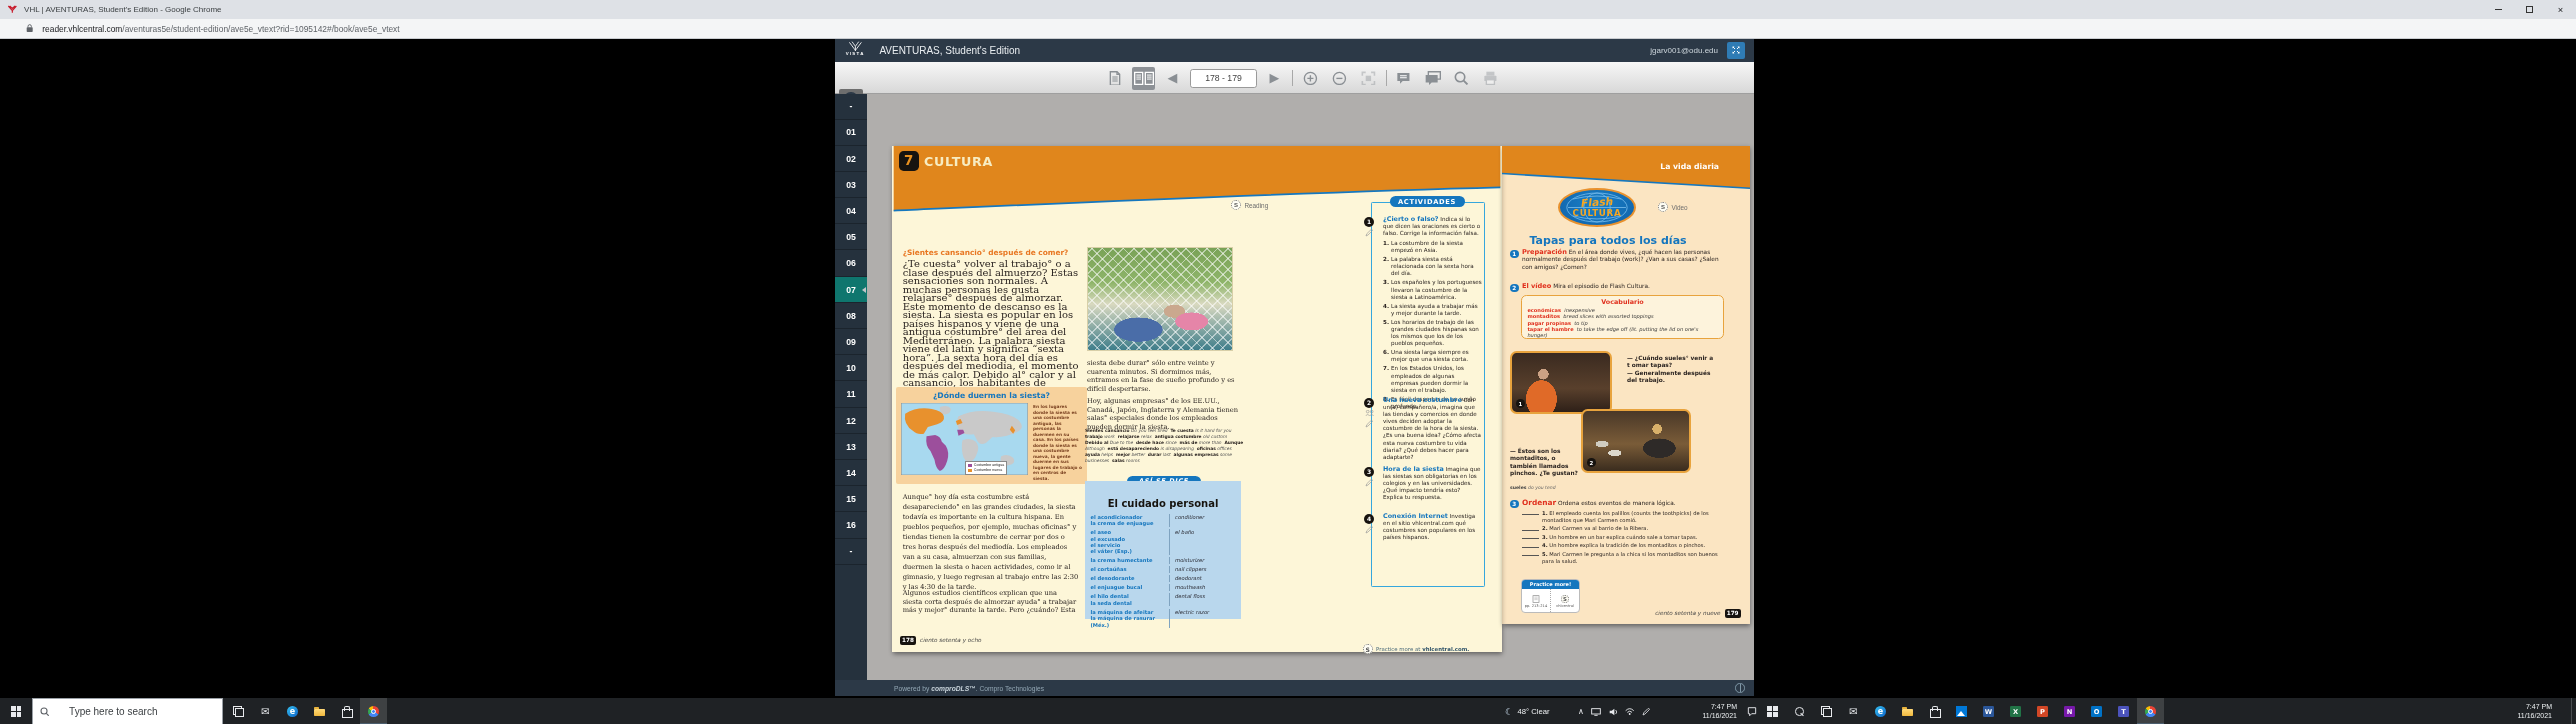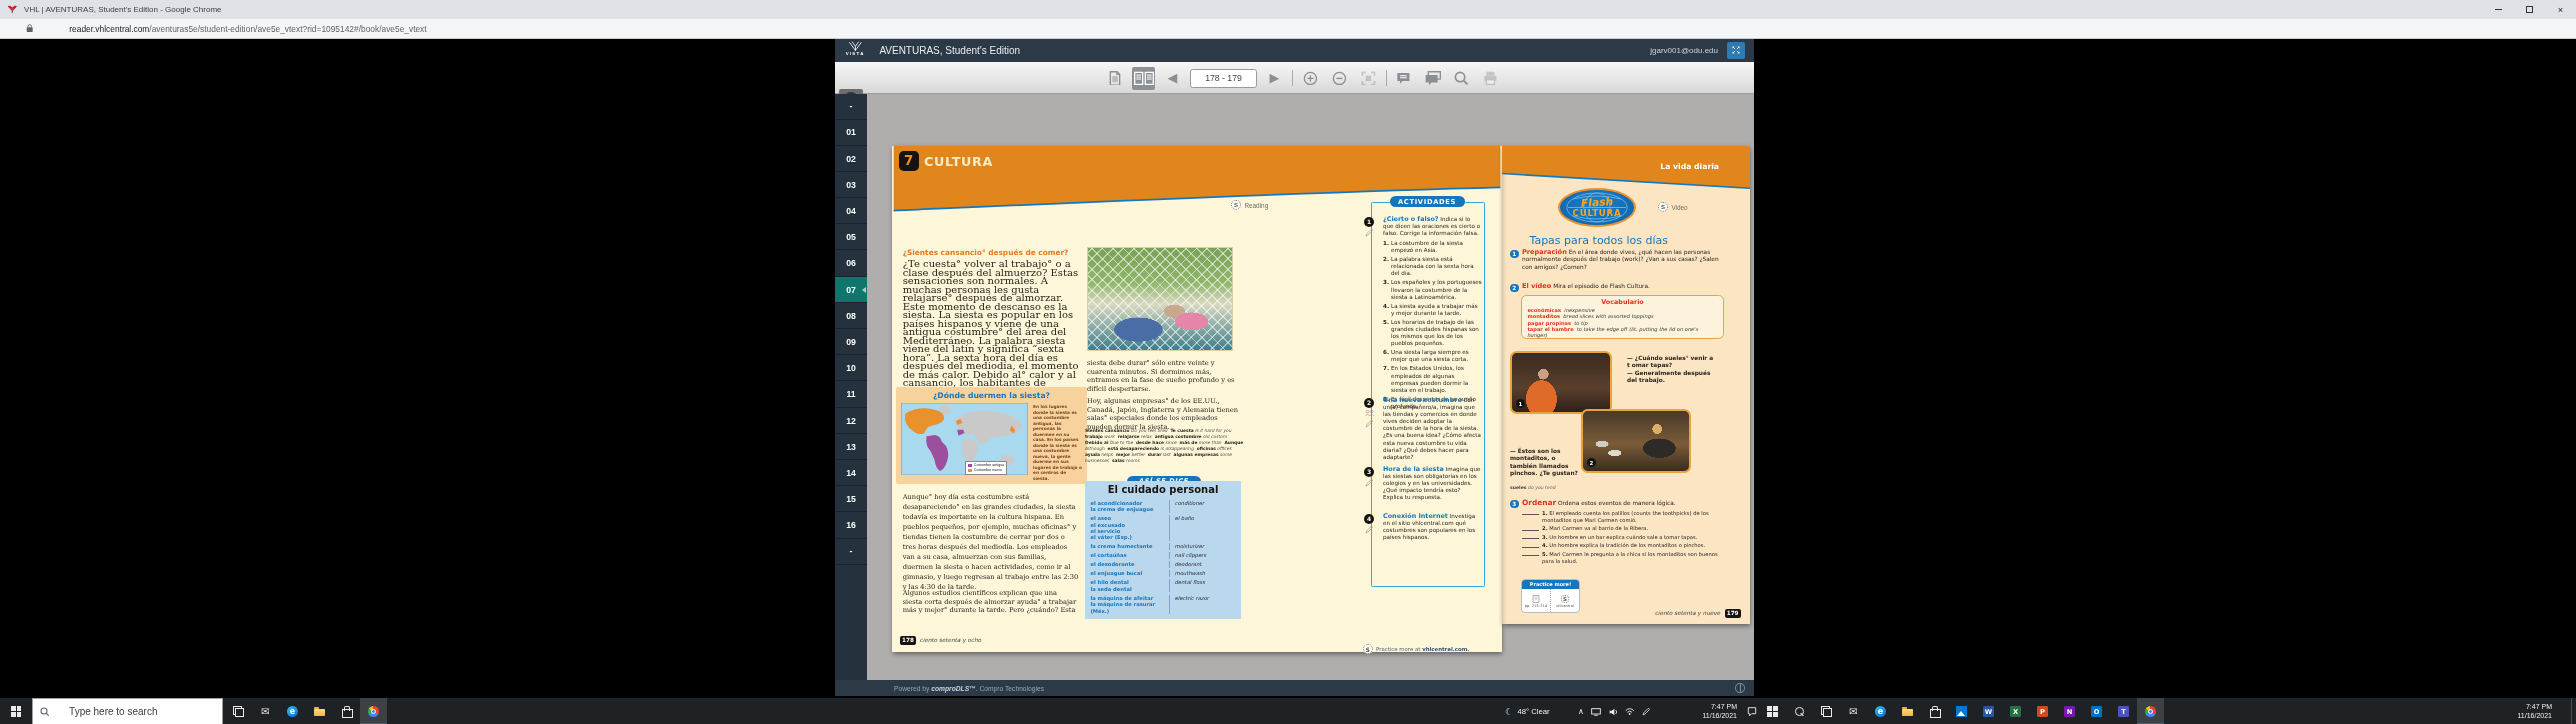--- a/index.html
+++ b/index.html
@@ -14,21 +14,21 @@
   .wtitle { margin-left:6.7px; font-size:8px; color:#3c4043; }
   .wcontrols { position:absolute; right:0; top:0; height:19px; display:flex; }
   .wc { width:31px; height:19px; display:flex; align-items:center; justify-content:center; color:#202124; font-size:9.4px; }
   .wc .mline { width:7.4px; height:1px; background:#333; display:block; }
   .wc .mbox { width:6.7px; height:6.7px; border:1px solid #333; display:block; }
 
   
   .urlbar { position:absolute; left:0; top:19px; width:2576px; height:20px; background:#f4f5f6; border-bottom:0.7px solid #c9ccd0; display:flex; align-items:center; }
   .lock { margin-left:25.5px; }
   .url { margin-left:9.4px; font-size:8.4px; }
-  .url .host { color:#202124;margin-left:27px; }
+  .url .host { color:#202124; }
   .url .path { color:#5f6368; }
 
   
   .viewport { position:absolute; left:0; top:39px; width:2576px; height:659px; background:#000;border-radius:29px; }
 
   
   .reader { position:absolute; left:835px; top:0; width:919px; height:657px; background:#b0aeac; }
   .r-header { position:absolute; left:0; top:0; width:919px; height:23px; background:#2c3947; display:flex; align-items:center; }
   .vista-logo { width:27px; height:20px; margin-left:6.7px; display:flex; flex-direction:column; align-items:center; color:#fff; }
   .vista-logo svg { width:14.8px; height:10.7px; }
@@ -100,21 +100,21 @@
   .lg-row .sw { width:3.4px; height:3.4px; display:inline-block; }
 
   .lp-p2 { position:absolute; left:10.7px; top:346px; width:176px; font-size:6.7px; line-height:10px; }
   .lp-p3 { position:absolute; left:10.7px; top:443px; width:176px; font-size:6.7px; line-height:8.5px; }
 
   .gloss { position:absolute; left:193px; top:282px; width:161px; font-size:4.4px; line-height:6px; color:#333; font-family:"DejaVu Sans",sans-serif; }
   .gloss b { color:#2a2320; }
   .gloss i { color:#555; }
 
   .asi-pill { position:absolute; left:235px; top:330px; width:74px; height:10.7px; background:#1576be; border-radius:6px; color:#fff; font-weight:bold; font-style:italic; font-size:6.4px; display:flex; align-items:center; justify-content:center; letter-spacing:0.7px; font-family:"DejaVu Sans",sans-serif; }
-  .cp-box { position:absolute; left:193px; top:335px; width:156px; height:138px; background:#b9d7ed; padding-top:3px; }
+  .cp-box { position:absolute; left:193px; top:335px; width:156px; height:138px; background:#b9d7ed; padding-top:17px; }
   .cp-title { text-align:center; font-size:10px; font-weight:800; color:#17140f; font-family:"DejaVu Sans",sans-serif; margin-bottom:3.4px; }
   .cp-row { display:flex; padding:1.3px 5.4px; }
   .cp-es { width:79px; font-size:5.2px; line-height:6.4px; font-weight:bold; color:#1576be; white-space:pre-line; font-family:"DejaVu Sans",sans-serif; }
   .cp-en { flex:1; border-left:0.7px solid #7fa3c0; padding-left:4.7px; font-size:5.2px; line-height:6.4px; font-style:italic; color:#2a2a33; font-family:"DejaVu Sans",sans-serif; }
 
   .pg-badge { display:inline-flex; min-width:16px; height:8.7px; background:#17130f; color:#fff; font-size:5.7px; font-weight:bold; align-items:center; justify-content:center; border-radius:2px; padding:0 2px; font-family:"DejaVu Sans",sans-serif; }
   .lp-footer { position:absolute; left:8px; top:490px; display:flex; align-items:center; gap:4px; }
   .pg-words { font-size:5.7px; font-style:italic; color:#444; font-family:"DejaVu Sans",sans-serif; }
 
   
@@ -132,21 +132,21 @@
   .practice-line { position:absolute; left:2.7px; top:448px; display:flex; align-items:center; gap:3.4px; font-size:5.4px; color:#4a6a7a; }
   .practice-line b { color:#33566b; }
 
   
   .vida-lbl { position:absolute; right:31px; top:16px; color:#fff; font-weight:bold; font-size:7.7px; font-family:"DejaVu Sans",sans-serif; }
   .flash-logo { position:absolute; left:56px; top:42px; width:78px; height:39px; background:radial-gradient(ellipse at 50% 40%, #1c82c8, #0d5fa8); border:2px solid #e8912d; border-radius:50%; display:flex; flex-direction:column; align-items:center; justify-content:center; overflow:hidden; }
   .flash-logo svg { position:absolute; inset:0; width:100%; height:100%; }
   .fl-1 { position:relative; color:#f5a623; font-style:italic; font-weight:800; font-size:10.7px; line-height:10px; font-family:"DejaVu Sans",sans-serif; transform:rotate(-4deg); }
   .fl-2 { position:relative; color:#f5a623; font-weight:800; font-size:8.7px; letter-spacing:0.7px; font-family:"DejaVu Sans",sans-serif; }
   .video-lbl { position:absolute; left:156px; top:56px; display:flex; align-items:center; gap:3.4px; font-size:6.4px; color:#6d6d6d; }
-  .rp-title { position:absolute; left:27.5px; top:88px; font-size:11px; font-weight:400; color:#1576be; font-family:"DejaVu Sans",sans-serif; }
+  .rp-title { position:absolute; left:27.5px; top:88px; font-size:11px; font-weight:700; color:#1576be; font-family:"DejaVu Sans",sans-serif; }
   .step { position:absolute; font-family:"DejaVu Sans",sans-serif; }
   .step-num { position:absolute; left:-12px; top:0.7px; width:8.7px; height:8.7px; background:#1576be; color:#fff; border-radius:50%; font-size:5.7px; font-weight:bold; display:flex; align-items:center; justify-content:center; }
   .step-body { font-size:5.8px; line-height:7.4px; color:#2a2320; }
   .step-lbl { color:#e0301e; font-weight:bold; font-size:6.6px; }
   .vocab-box { position:absolute; left:19px; top:149px; width:203px; height:44px; background:#fdf3dc; border:1.1px solid #e8a33d; border-radius:5.4px; padding:2px 5.4px; font-family:"DejaVu Sans",sans-serif; }
   .vb-title { text-align:center; color:#e0301e; font-weight:bold; font-size:6.4px; margin-bottom:0.7px; }
   .vb-row { font-size:5.1px; line-height:6.4px; color:#2a2320; }
   .vb-row b { color:#e0301e; }
   .vb-row i { color:#3a3a3a; }
   .photo { position:absolute; border:2px solid #e8a33d; border-radius:6.7px; }

